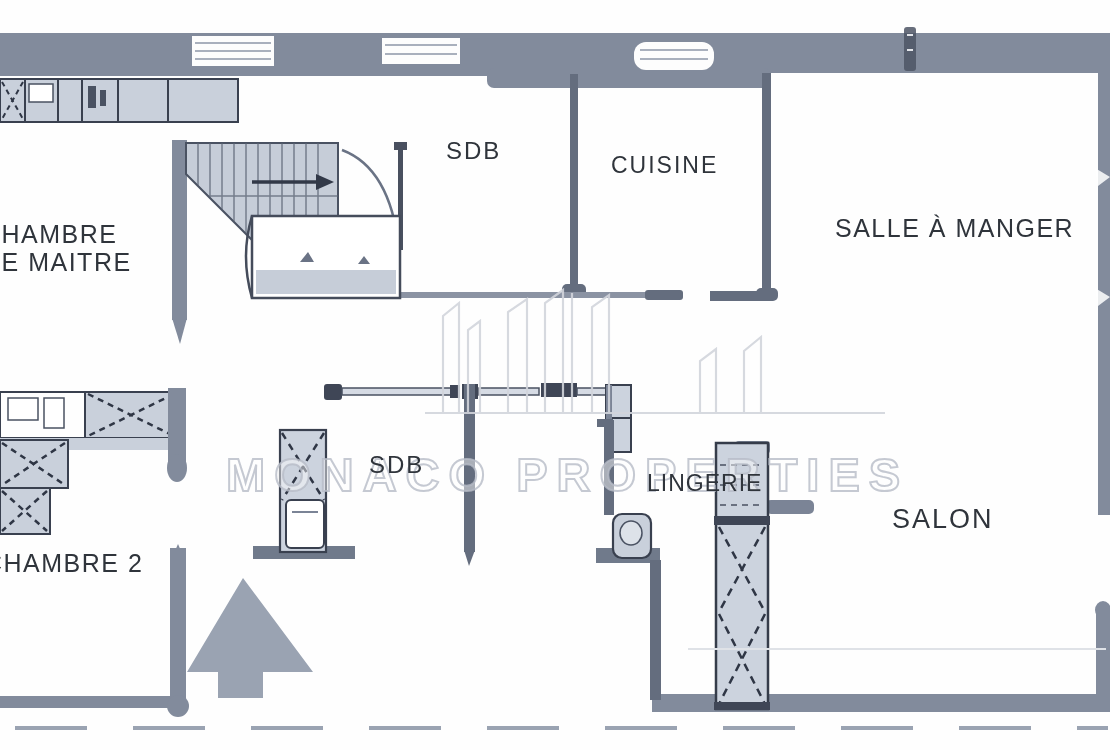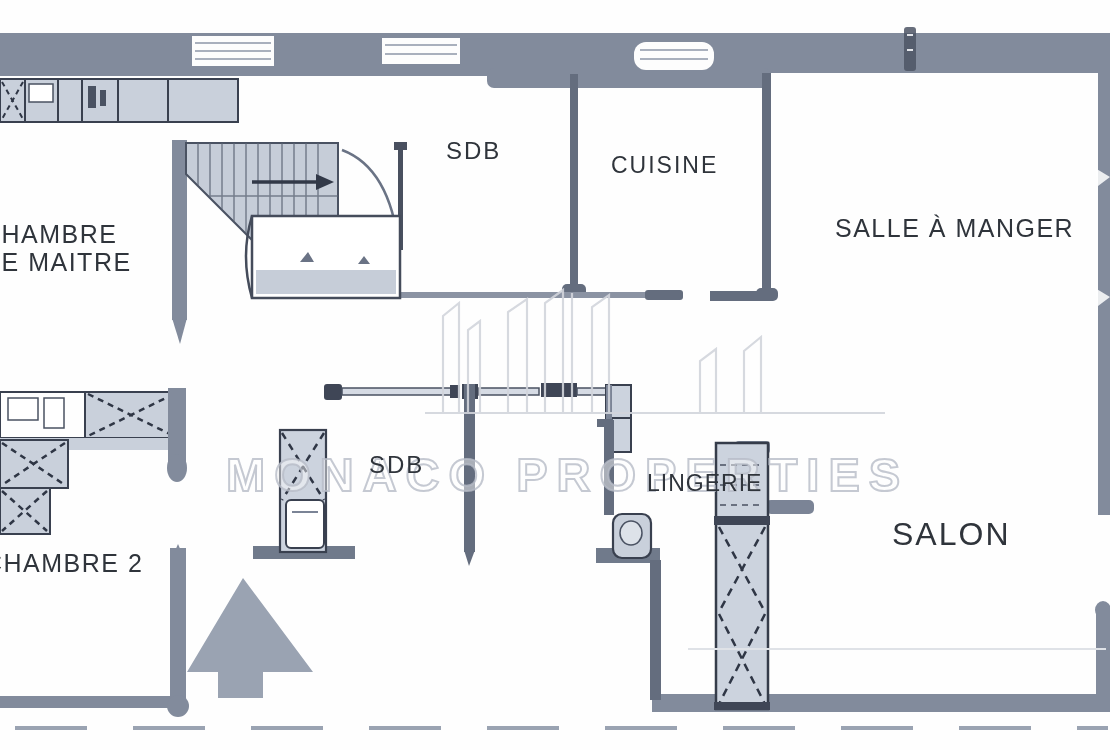--- a/index.html
+++ b/index.html
@@ -241,15 +241,15 @@
   <div class="lbl" style="left:-18px;top:220px;font-size:25px;line-height:28px;">
     <span>CHAMBRE</span>
     <span>DE MAITRE</span>
   </div>
   <div class="lbl" style="left:446px;top:137px;font-size:24px;letter-spacing:2px;">SDB</div>
   <div class="lbl" style="left:611px;top:152px;font-size:23px;letter-spacing:2px;">CUISINE</div>
   <div class="lbl" style="left:835px;top:214px;font-size:25px;">SALLE À MANGER</div>
   <div class="lbl" style="left:369px;top:451px;font-size:24px;letter-spacing:2px;">SDB</div>
   <div class="lbl" style="left:647px;top:470px;font-size:23px;letter-spacing:1px;">LINGERIE</div>
   <div class="lbl" style="left:-16px;top:549px;font-size:25px;">CHAMBRE 2</div>
-  <div class="lbl" style="left:892px;top:516px;font-size:32px;letter-spacing:2px;">SALON</div>
+  <div class="lbl" style="left:892px;top:504px;font-size:27px;letter-spacing:2px;">SALON</div>
 
 </div>
 
 </body></html>

